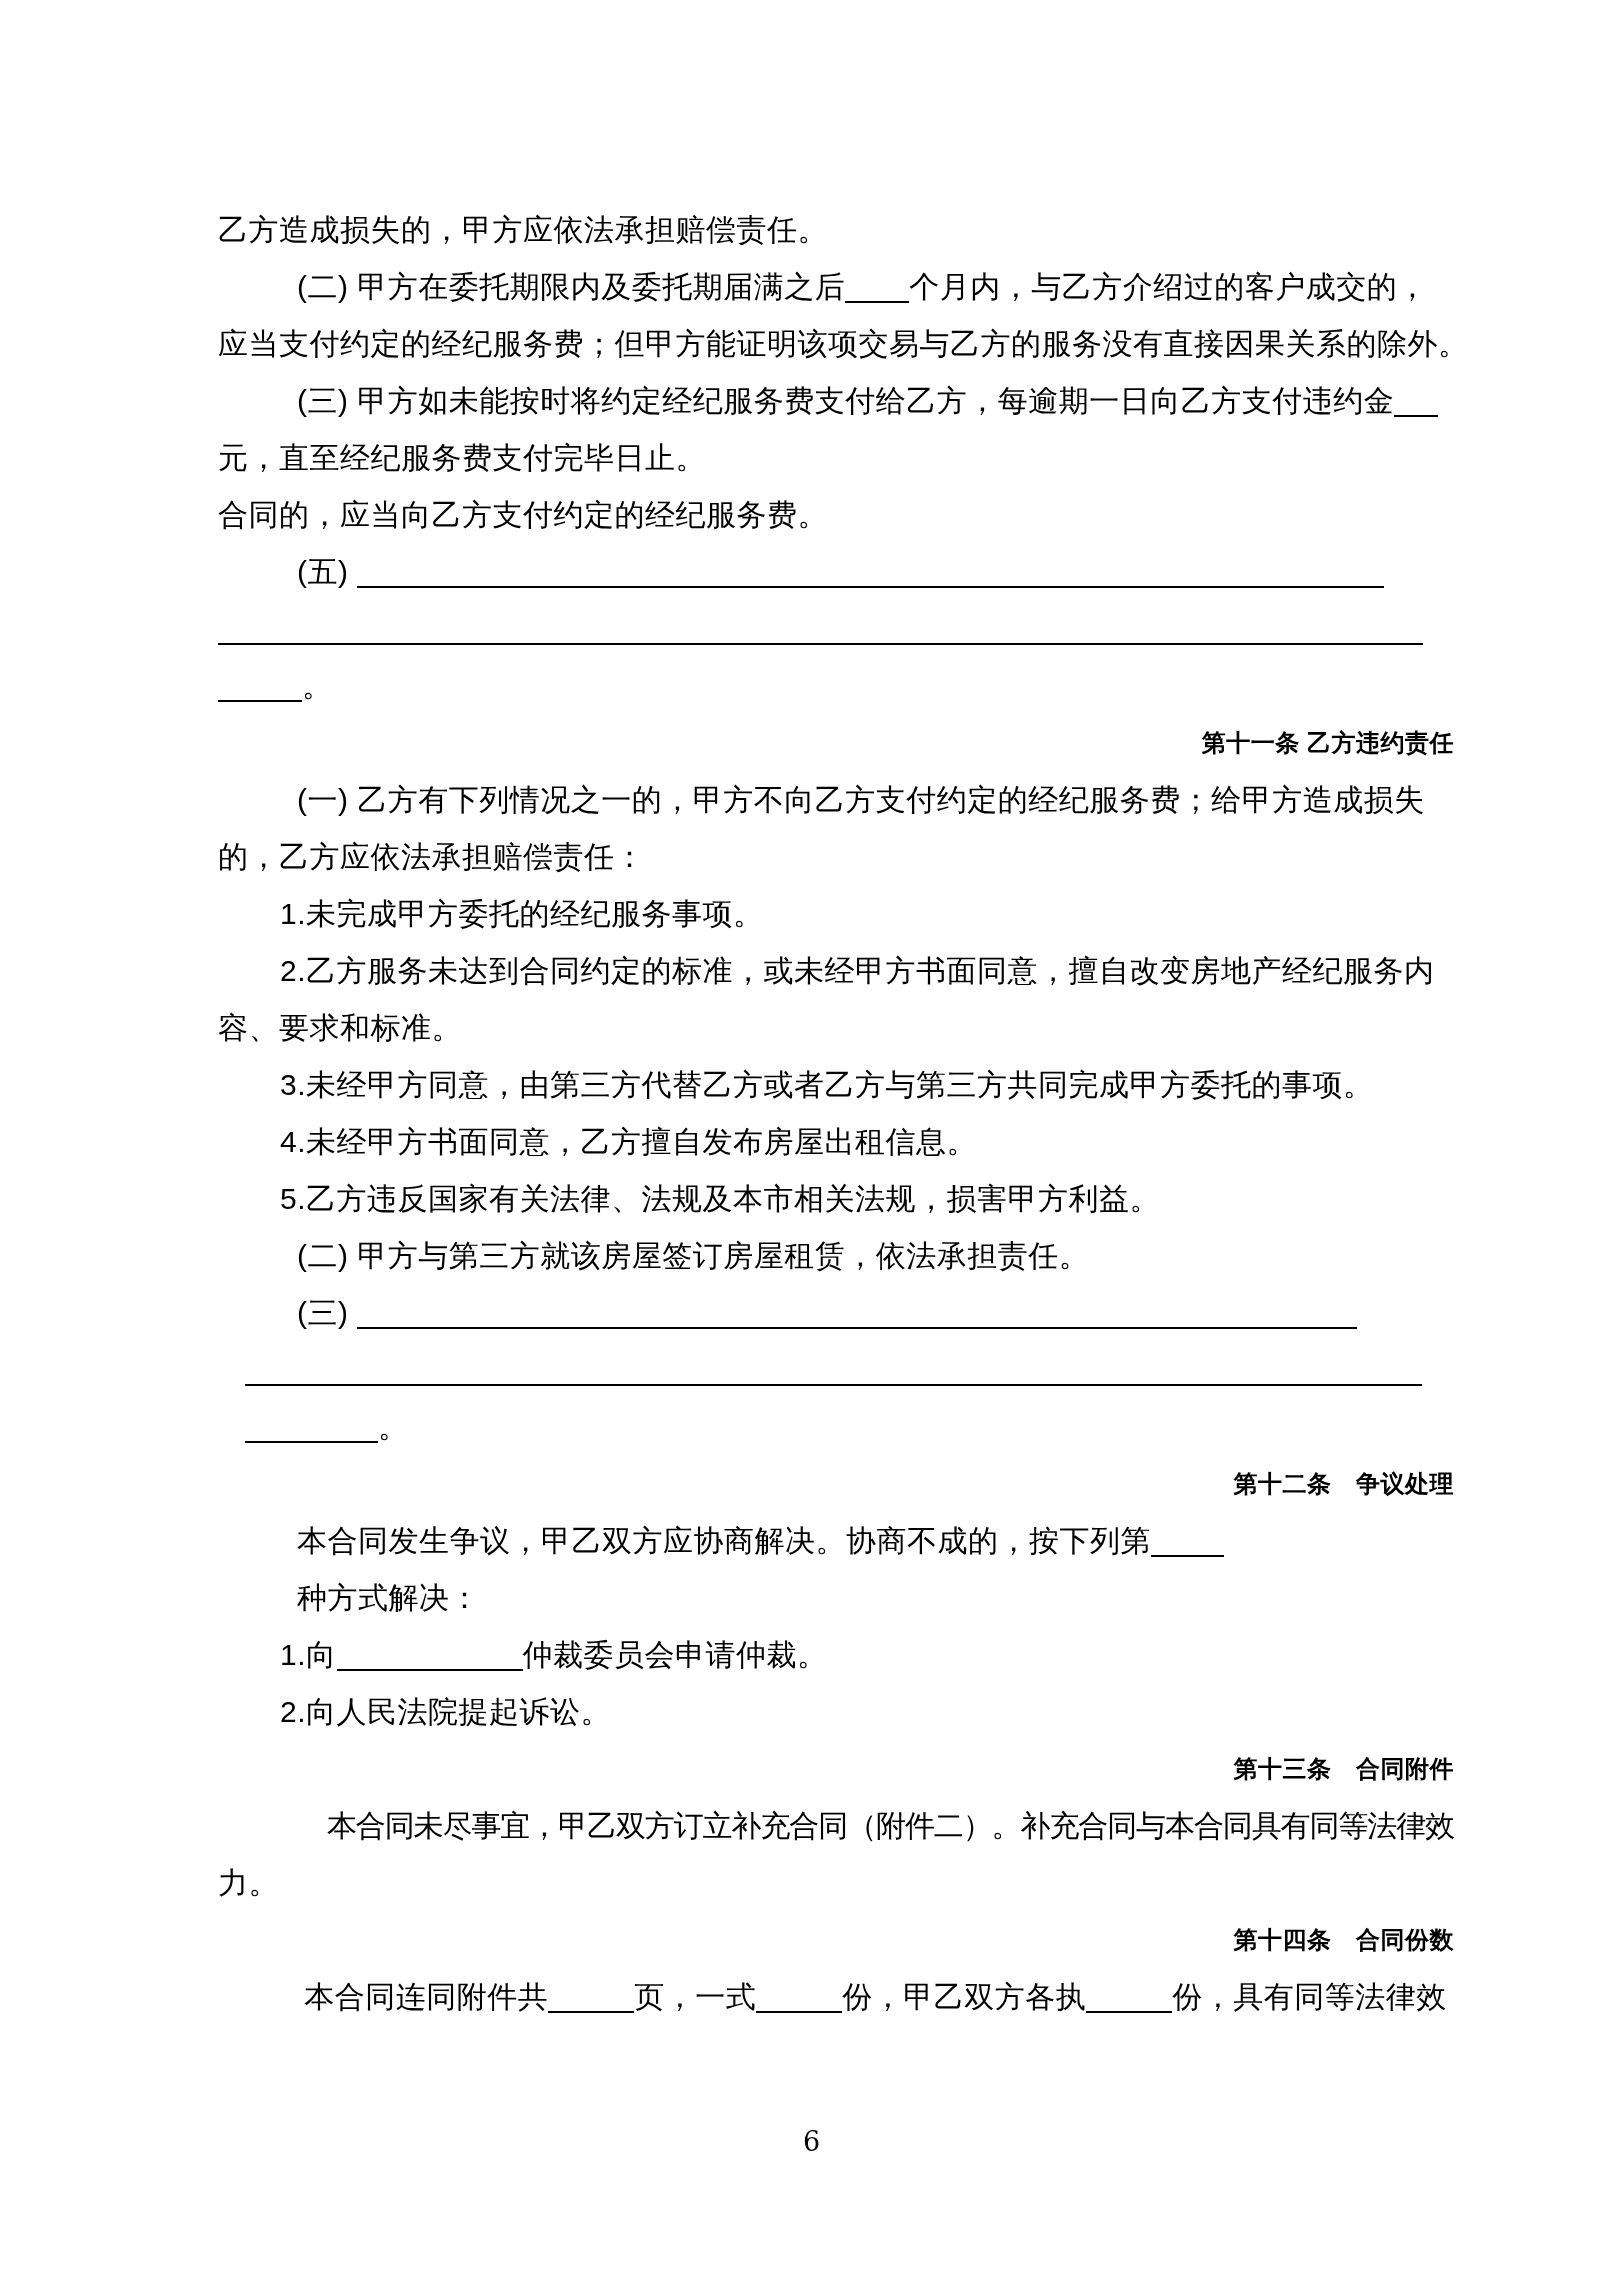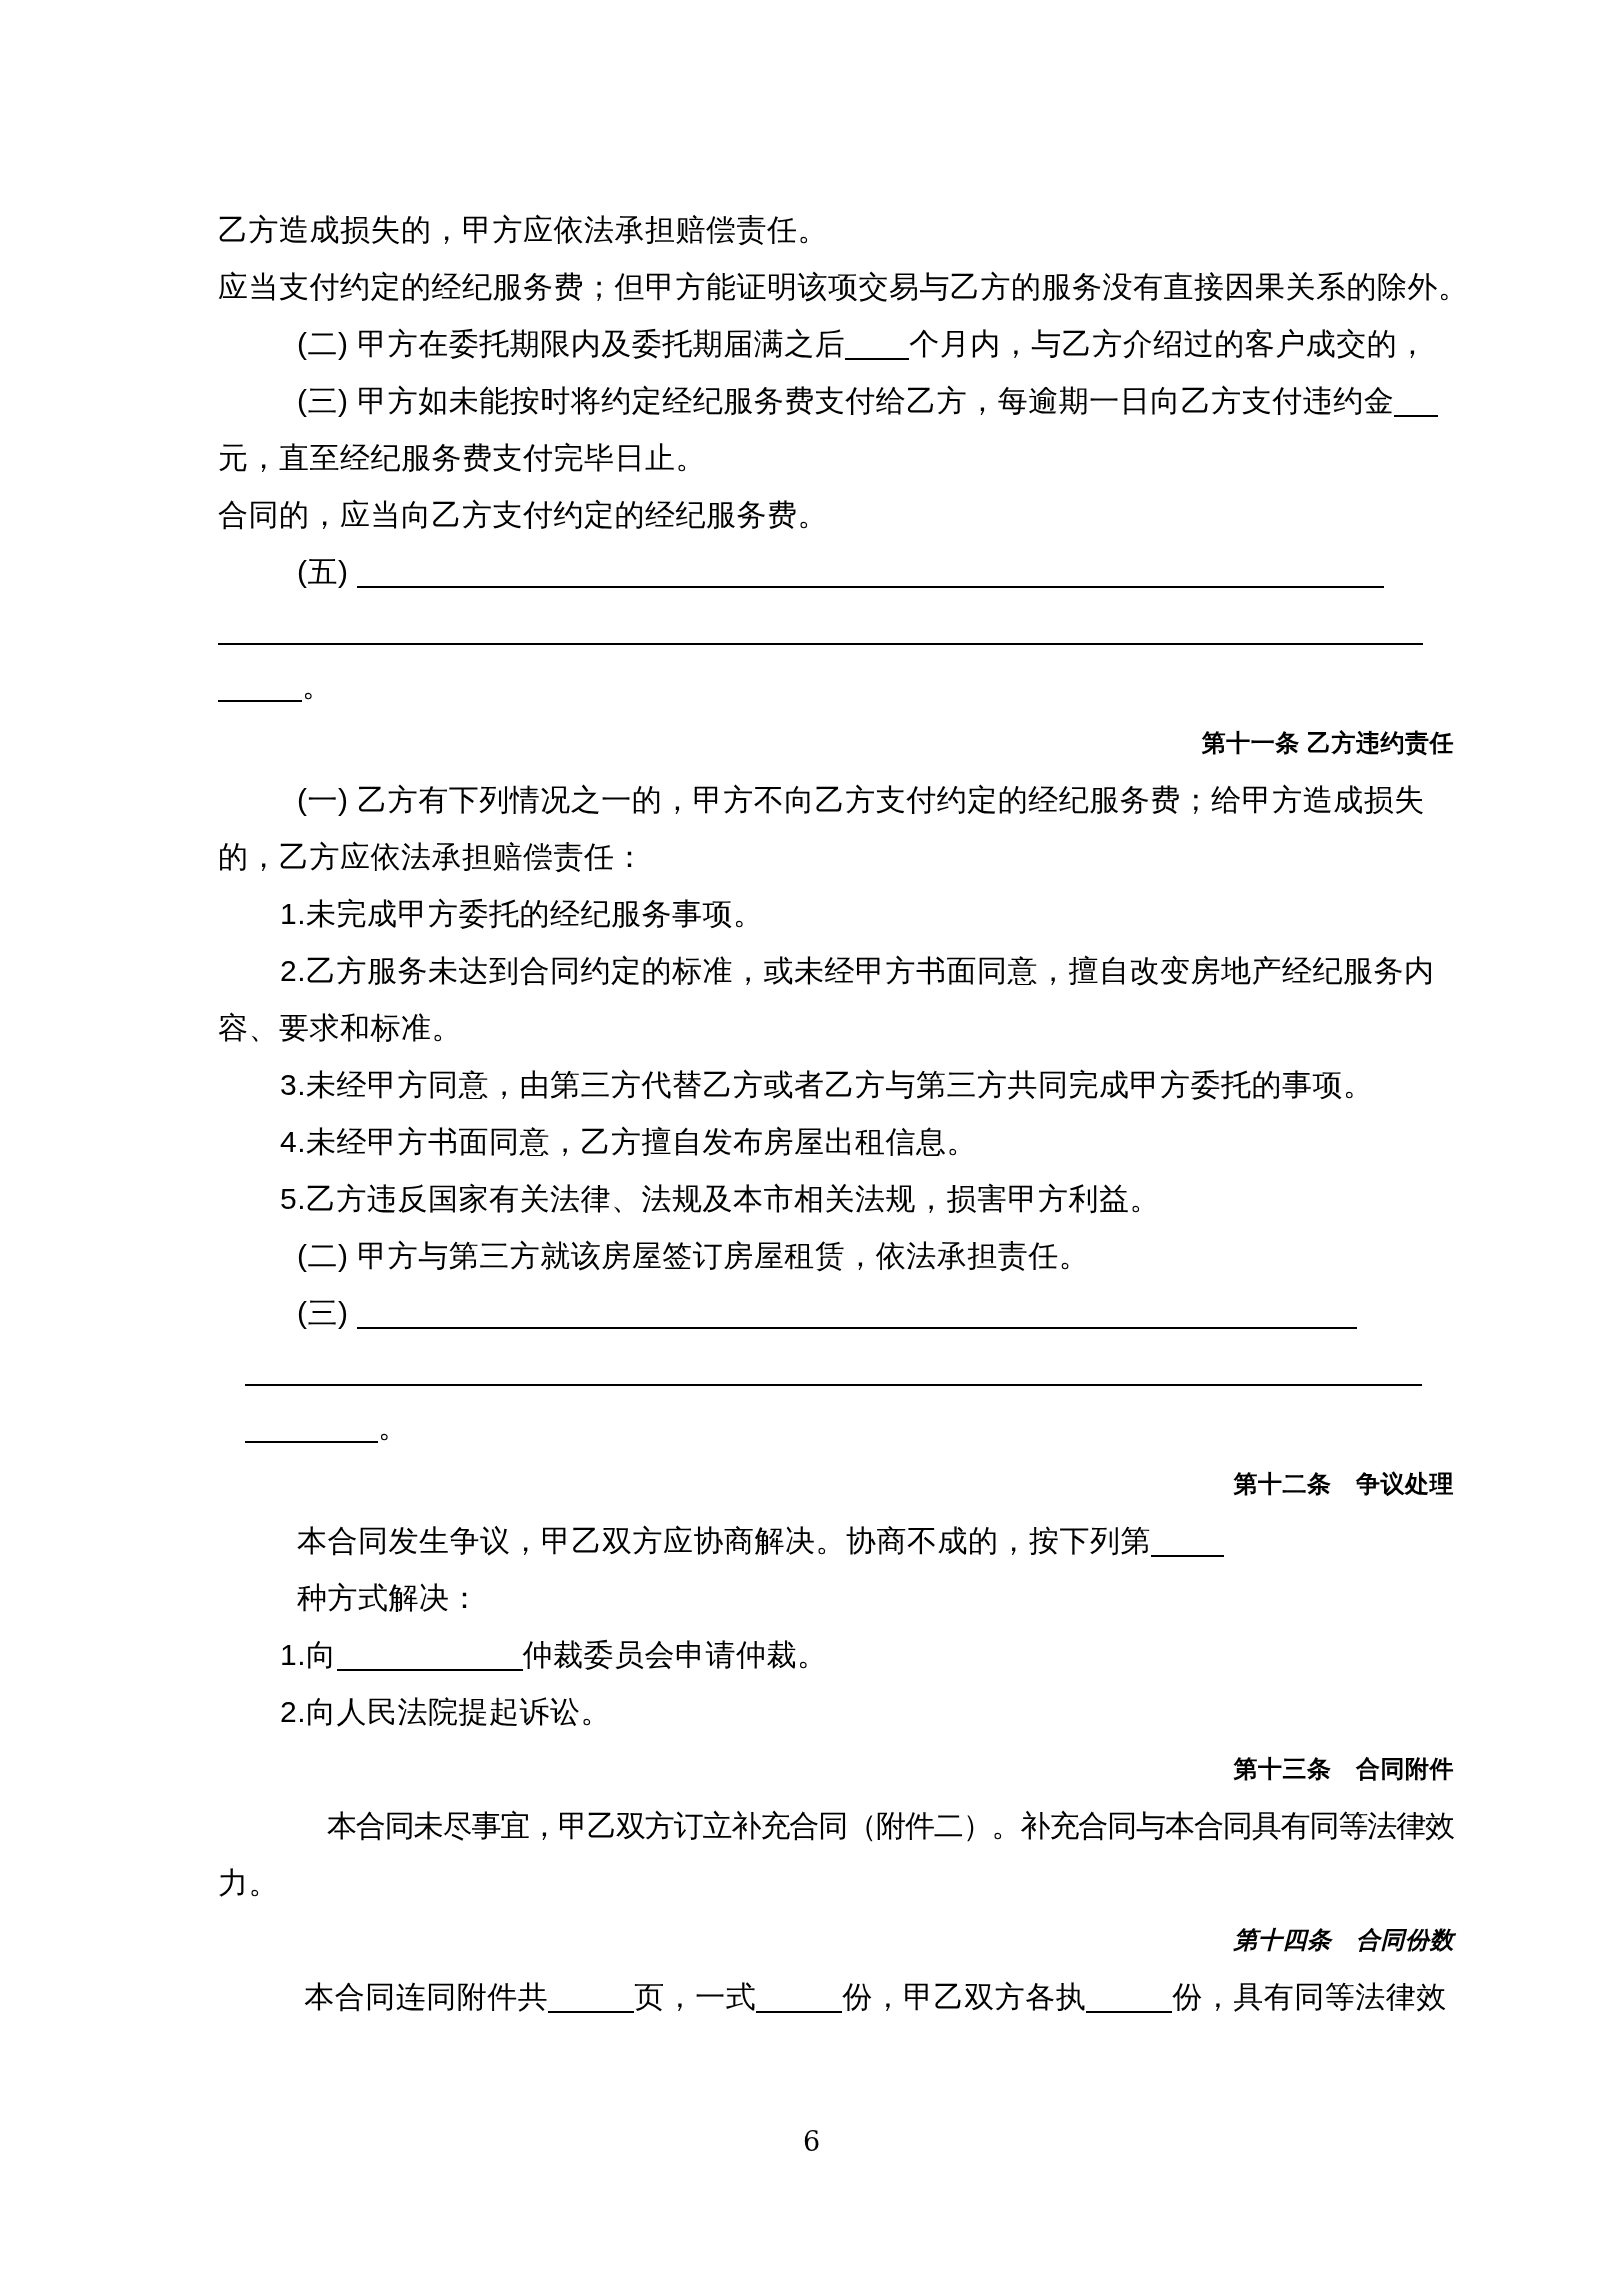--- a/index.html
+++ b/index.html
@@ -54,22 +54,22 @@
     font-family: "DejaVu Serif", serif;
     color: #000;
   }
 </style>
 </head>
 <body>
 
 <div class="page">
   <div class="doc">
       <div class="line" style="padding-left: 0px;"><span>乙方造成损失的，甲方应依法承担赔偿责任。</span></div>
+      <div class="line" style="padding-left: 79px;"><span>(二) 甲方在委托期限内及委托期届满之后</span><span class="blank" style="width: 64px;"></span><span>个月内，与乙方介绍过的客户成交的，</span></div>
       <div class="line" style="padding-left: 0px;"><span>应当支付约定的经纪服务费；但甲方能证明该项交易与乙方的服务没有直接因果关系的除外。</span></div>
-      <div class="line" style="padding-left: 79px;"><span>(二) 甲方在委托期限内及委托期届满之后</span><span class="blank" style="width: 64px;"></span><span>个月内，与乙方介绍过的客户成交的，</span></div>
       <div class="line" style="padding-left: 79px;"><span>(三) 甲方如未能按时将约定经纪服务费支付给乙方，每逾期一日向乙方支付违约金</span><span class="blank" style="width: 44px;"></span></div>
       <div class="line" style="padding-left: 0px;"><span>元，直至经纪服务费支付完毕日止。</span></div>
       <div class="line" style="padding-left: 0px;"><span>合同的，应当向乙方支付约定的经纪服务费。</span></div>
       <div class="line" style="padding-left: 79px;"><span>(五) </span><span class="blank" style="width: 1027px;"></span></div>
       <div class="line" style="padding-left: 0px;"><span class="blank" style="width: 1205px;"></span></div>
       <div class="line" style="padding-left: 0px;"><span class="blank" style="width: 84px;"></span><span>。</span></div>
       <div class="line bold" style="padding-left: 79px;"><span>第十一条 乙方违约责任</span></div>
       <div class="line" style="padding-left: 79px;"><span>(一) 乙方有下列情况之一的，甲方不向乙方支付约定的经纪服务费；给甲方造成损失</span></div>
       <div class="line" style="padding-left: 0px;"><span>的，乙方应依法承担赔偿责任：</span></div>
       <div class="line" style="padding-left: 62px;"><span>1.未完成甲方委托的经纪服务事项。</span></div>
@@ -83,18 +83,18 @@
       <div class="line" style="padding-left: 27px;"><span class="blank" style="width: 1177px;"></span></div>
       <div class="line" style="padding-left: 27px;"><span class="blank" style="width: 133px;"></span><span>。</span></div>
       <div class="line bold" style="padding-left: 79px;"><span>第十二条　争议处理</span></div>
       <div class="line" style="padding-left: 79px;"><span>本合同发生争议，甲乙双方应协商解决。协商不成的，按下列第</span><span class="blank" style="width: 73px;"></span></div>
       <div class="line" style="padding-left: 79px;"><span>种方式解决：</span></div>
       <div class="line" style="padding-left: 62px;"><span>1.向</span><span class="blank" style="width: 186px;"></span><span>仲裁委员会申请仲裁。</span></div>
       <div class="line" style="padding-left: 62px;"><span>2.向人民法院提起诉讼。</span></div>
       <div class="line bold" style="padding-left: 79px;"><span>第十三条　合同附件</span></div>
       <div class="line tight" style="padding-left: 79px; text-align: right;"><span>本合同未尽事宜，甲乙双方订立补充合同（附件二）。补充合同与本合同具有同等法律效</span></div>
       <div class="line" style="padding-left: 0px;"><span>力。</span></div>
-      <div class="line bold" style="padding-left: 79px; font-style: italic;"><span>第十四条　合同份数</span></div>
+      <div class="line bold" style="padding-left: 79px;"><span>第十四条　合同份数</span></div>
       <div class="line" style="padding-left: 79px; text-align: center;"><span>本合同连同附件共</span><span class="blank" style="width: 86px;"></span><span>页，一式</span><span class="blank" style="width: 86px;"></span><span>份，甲乙双方各执</span><span class="blank" style="width: 86px;"></span><span>份，具有同等法律效</span></div>
     </div>
   <div class="pageno">6</div>
 </div>
 
 
 </body></html>

